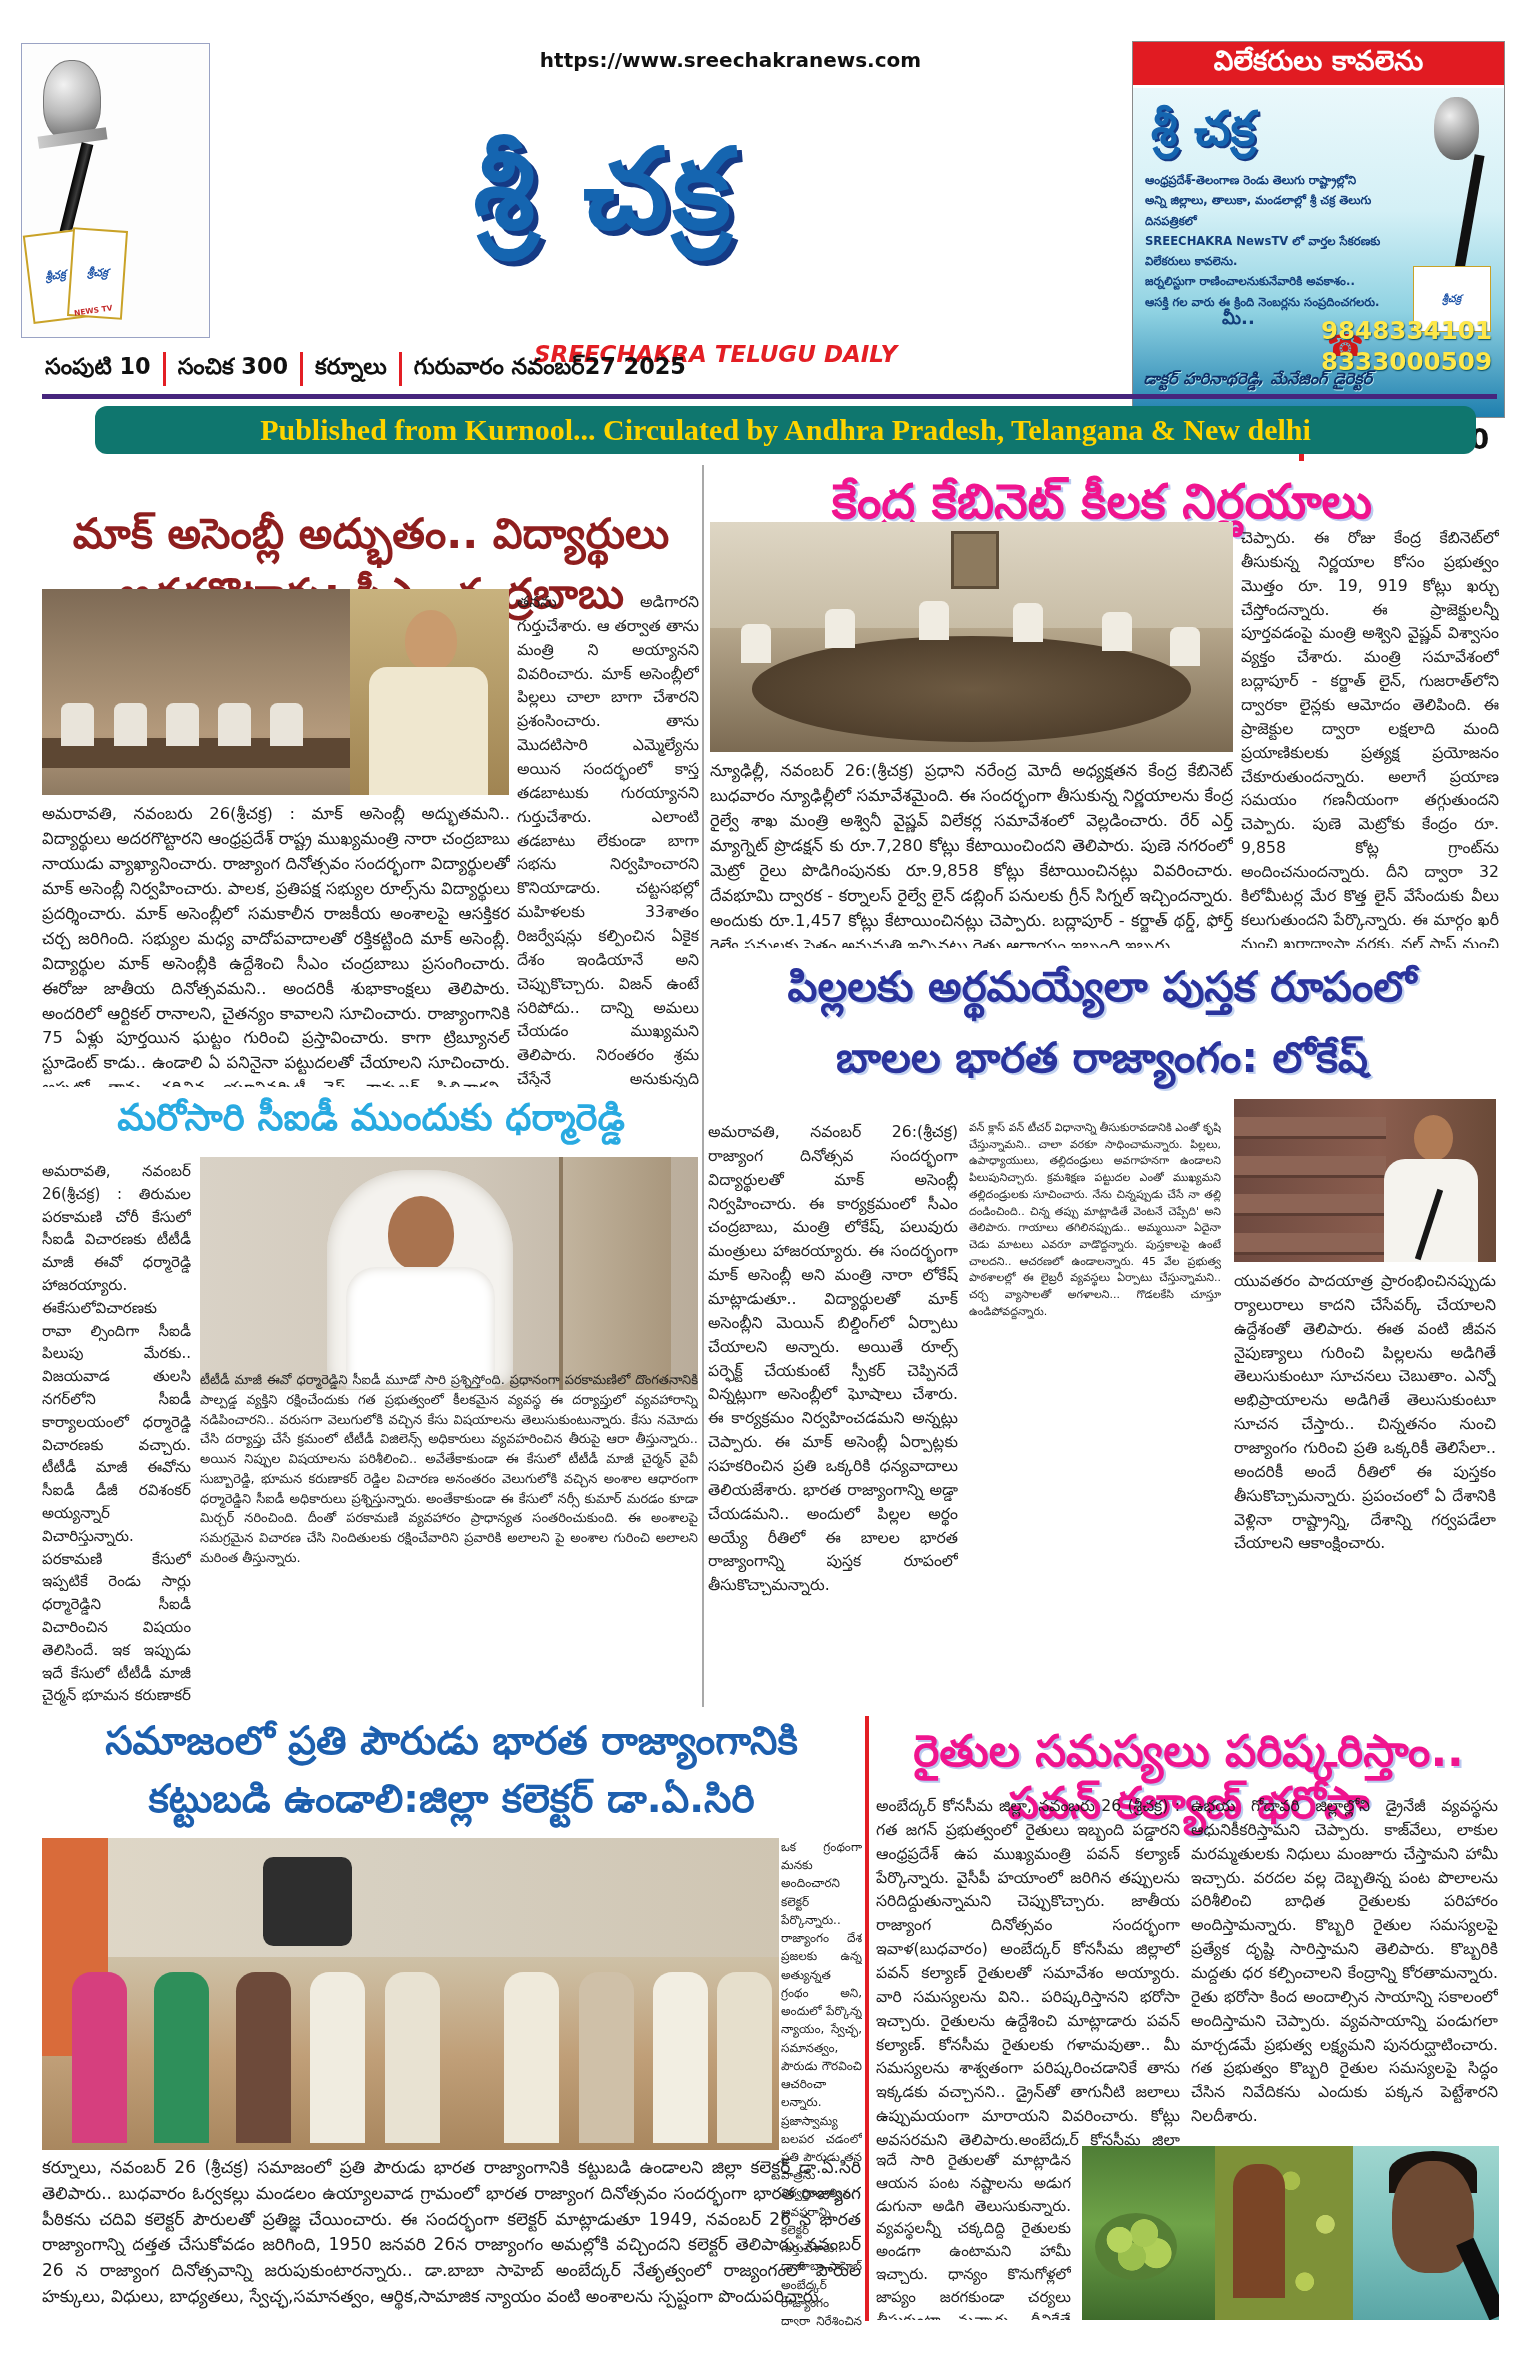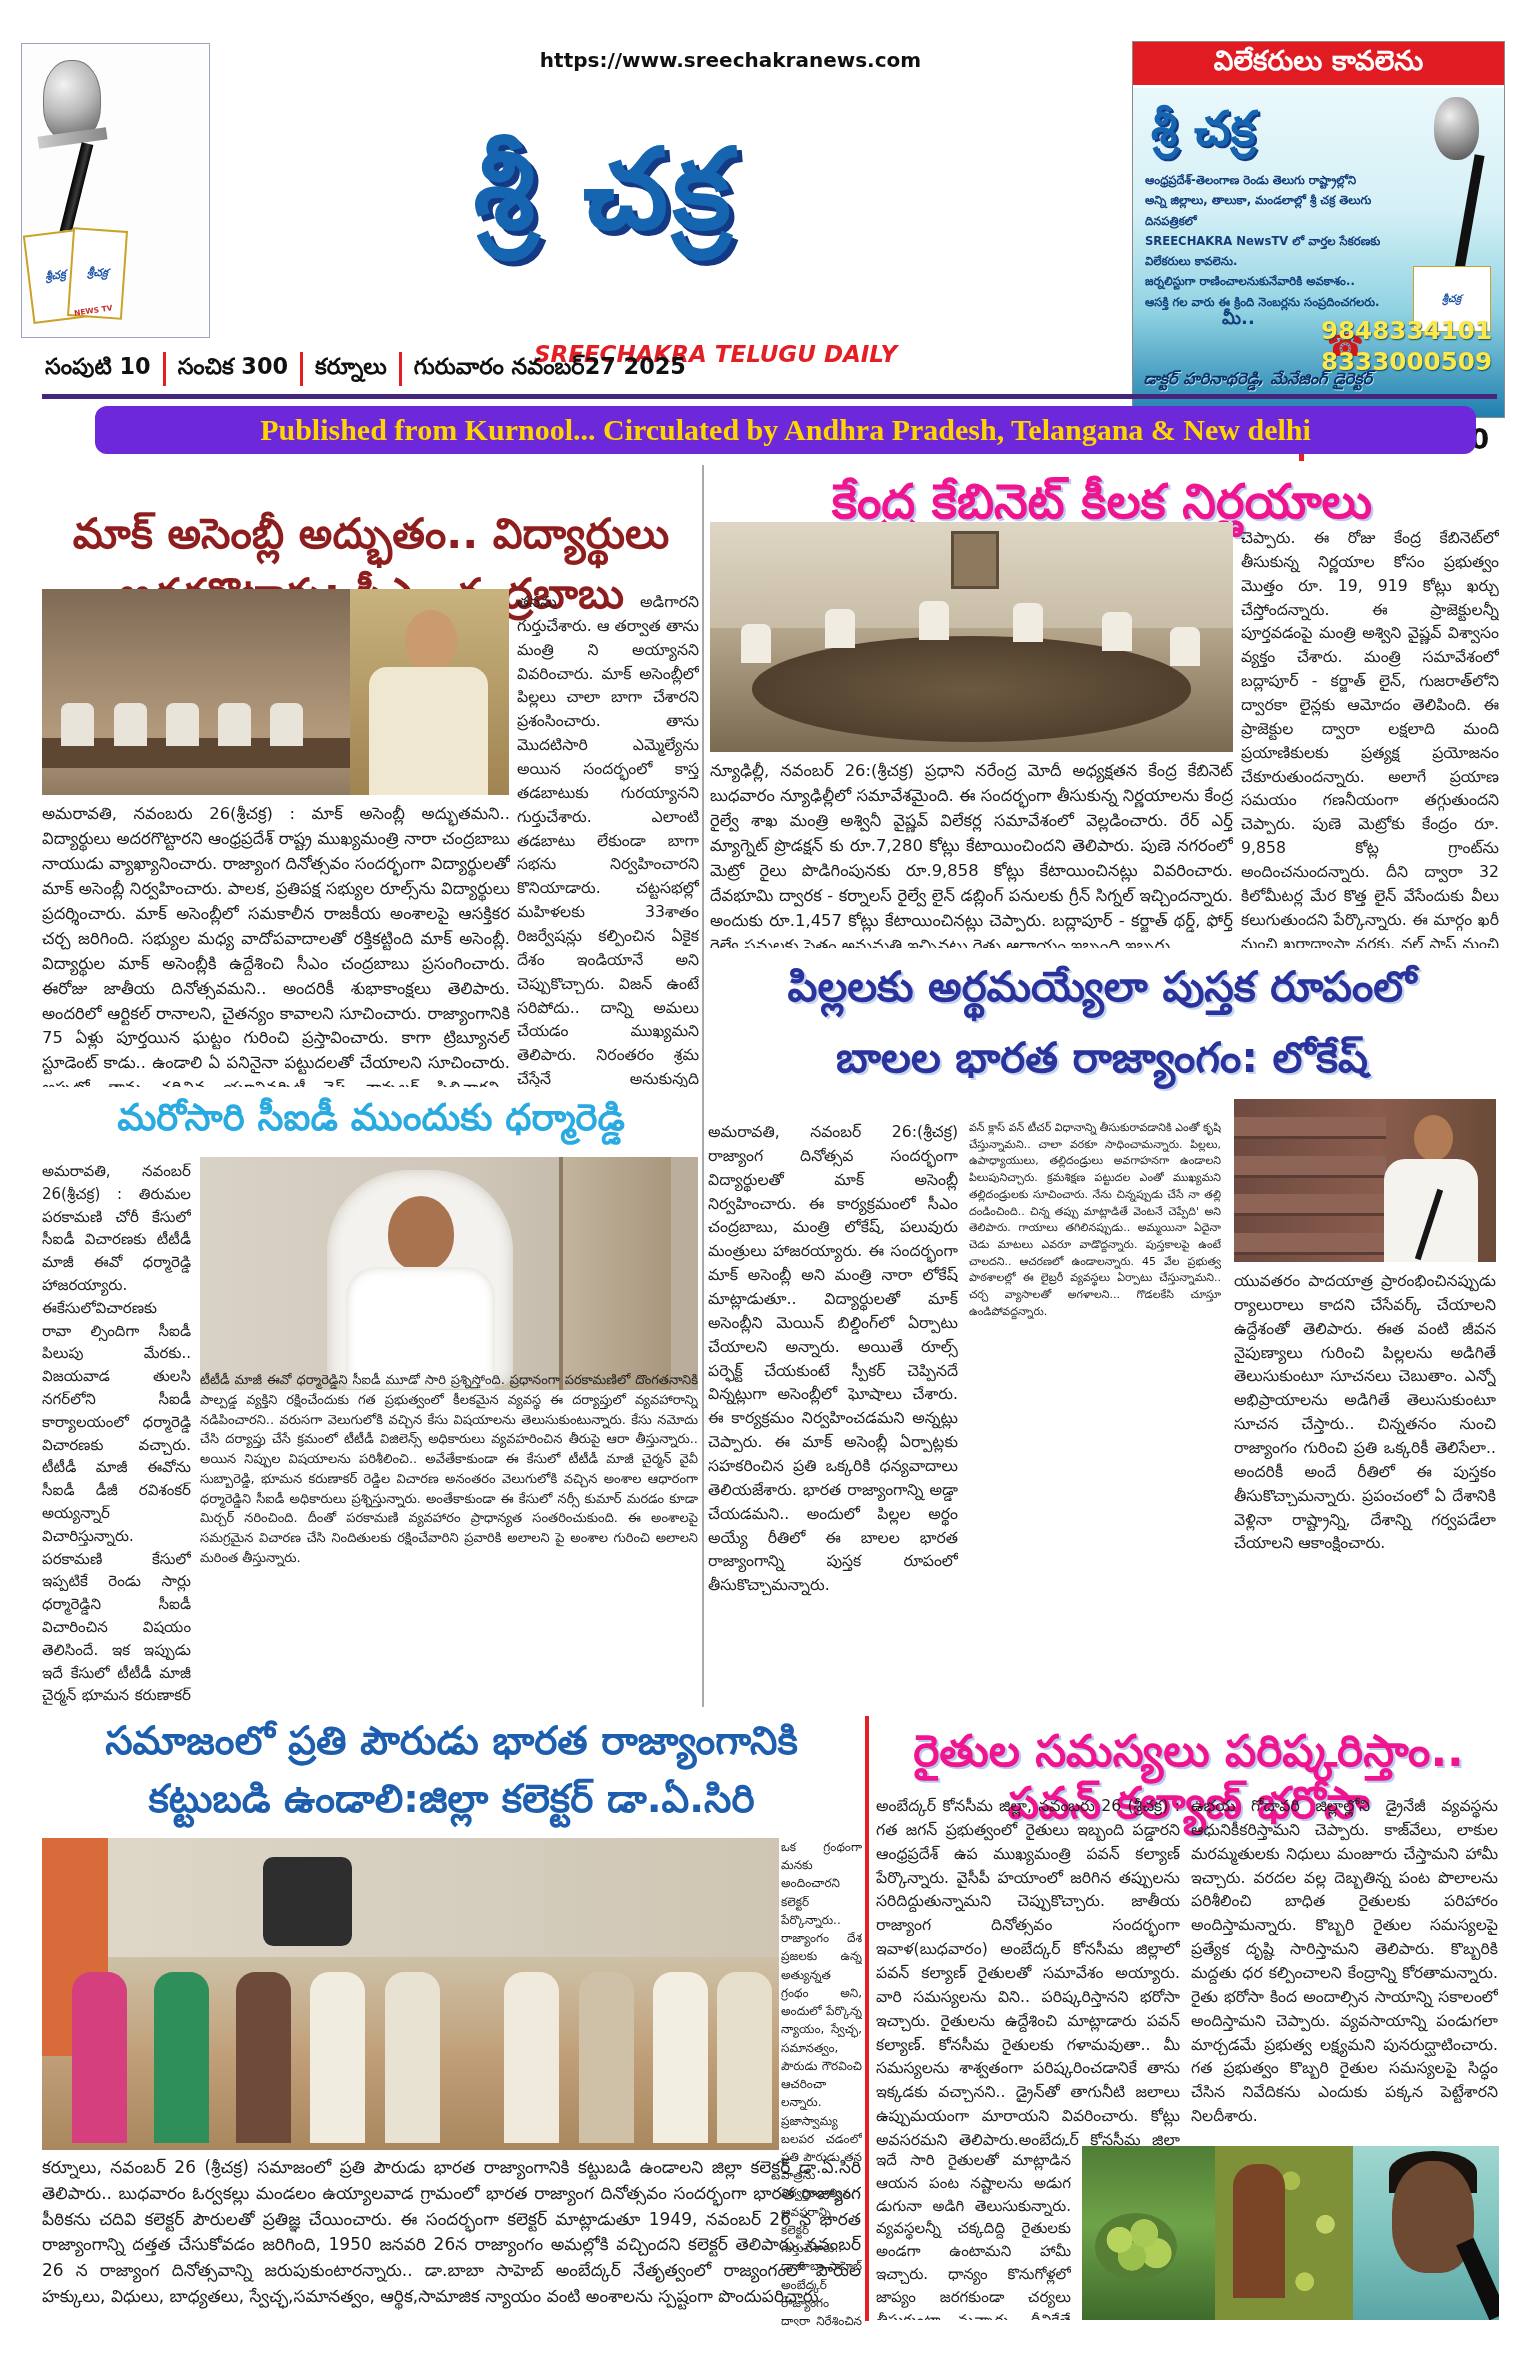--- a/index.html
+++ b/index.html
@@ -46,21 +46,21 @@
 
   .pages-price { left:1132px; top:423px; width:373px; display:flex; align-items:center; justify-content:center; gap:13.4px; font-size:27.6px; font-weight:bold; color:#111; }
   .pp-sep { width:5.2px; height:36px; background:#e31e24; }
 
   .dateline { left:45px; top:352px; width:716px; display:flex; align-items:center; font-size:22.4px; font-weight:bold; color:#111; }
   .dateline .dl-item { padding:0 12px; }
   .dateline .dl-item:first-child { padding-left:0; }
   .dl-sep { width:3px; height:34px; background:#e31e24; }
 
   .purple-rule { left:42px; top:394px; width:1455px; height:5.2px; background:#46257d; }
-  .purple-banner { left:95px; top:406px; width:1381px; height:48px; background:#6d28d9; border-radius:12px;
+  .purple-banner { left:95px; top:406px; width:1381px; height:48px; background:#0f766e; border-radius:12px;
     display:flex; align-items:center; justify-content:center; color:#ffd400; font-size:30px; font-weight:bold; font-family:"Liberation Serif", serif; }
 
   
   .vdiv-gray { left:702px; top:465px; width:1.5px; height:1242px; background:#a8a8a8; }
   .vdiv-red { left:865px; top:1716px; width:3.7px; height:605px; background:#e31e24; }
 
   
   .hl { font-weight:bold; text-align:center; line-height:1.18; }
   .hl-maroon { color:#8e1e1e; }
   .hl-magenta { color:#f0148e; text-shadow:2.2px 2.2px 0 #b9c9ef; }

